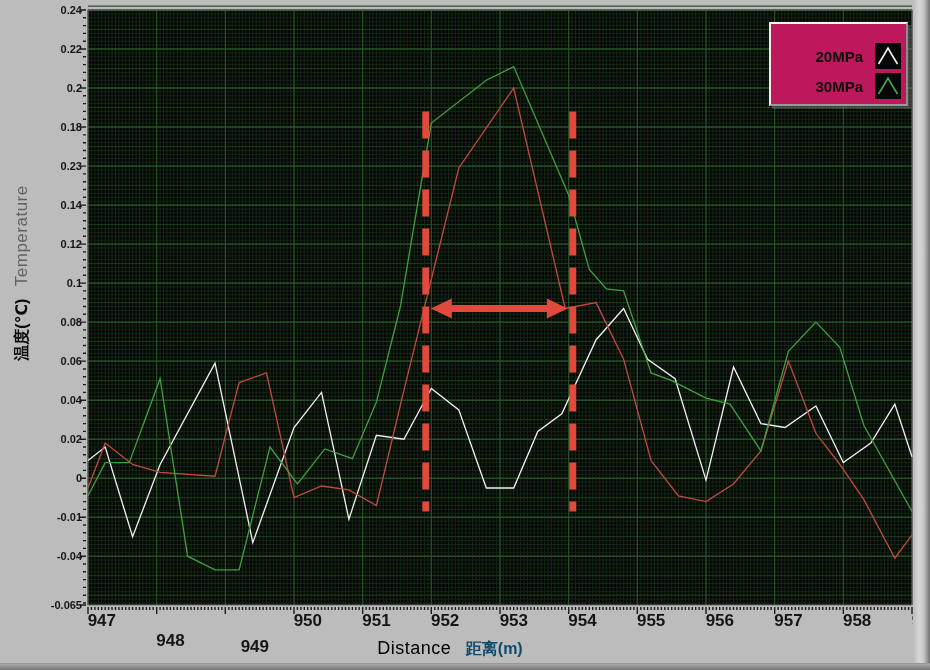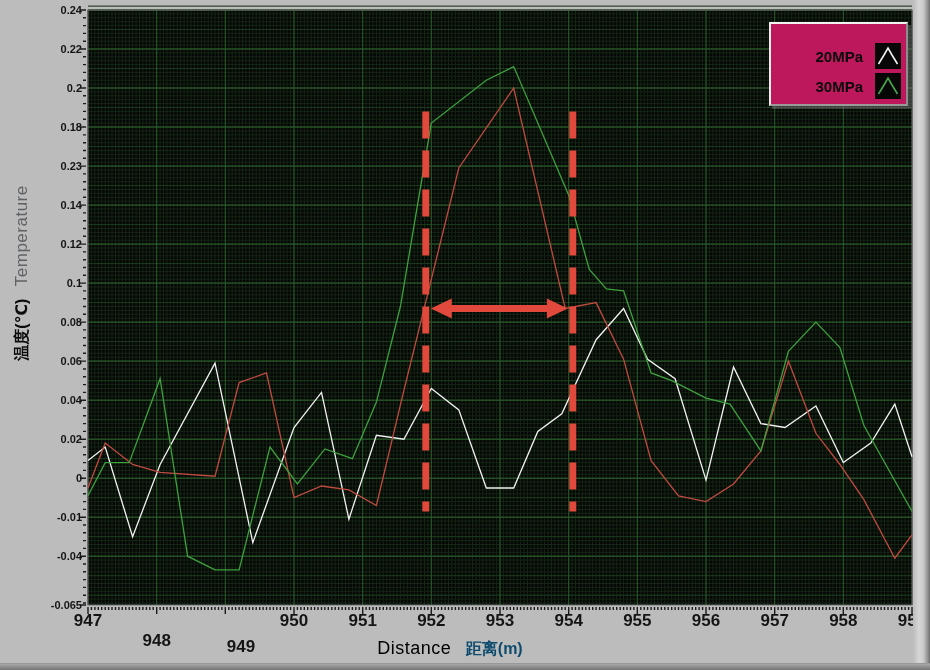--- a/index.html
+++ b/index.html
@@ -7,21 +7,21 @@
     width:930px;height:670px;position:relative;overflow:hidden;
     background:#bcbcbc;
     font-family:"Liberation Sans","DejaVu Sans",sans-serif;
   }
   #chart-svg{position:absolute;left:0;top:0;}
   .ytick{
     position:absolute;left:2px;width:80px;text-align:right;
     font-size:11px;font-weight:bold;color:#151515;line-height:20px;
   }
   .xtick{
-    position:absolute;width:56px;text-align:center;top:611px;
+    position:absolute;width:56px;text-align:right;top:611px;
     font-size:17px;font-weight:bold;color:#151515;
   }
   #x-axis-label{
     position:absolute;left:300px;top:638px;width:300px;text-align:center;
     white-space:nowrap;
   }
   #x-axis-label .en{font-size:18px;color:#000000;letter-spacing:0.5px;}
   #x-axis-label .cn{font-size:16px;color:#0c4a6e;font-weight:bold;margin-left:10px;}
   #y-axis-label{
     position:absolute;left:-112px;top:261px;width:272px;height:24px;text-align:center;

